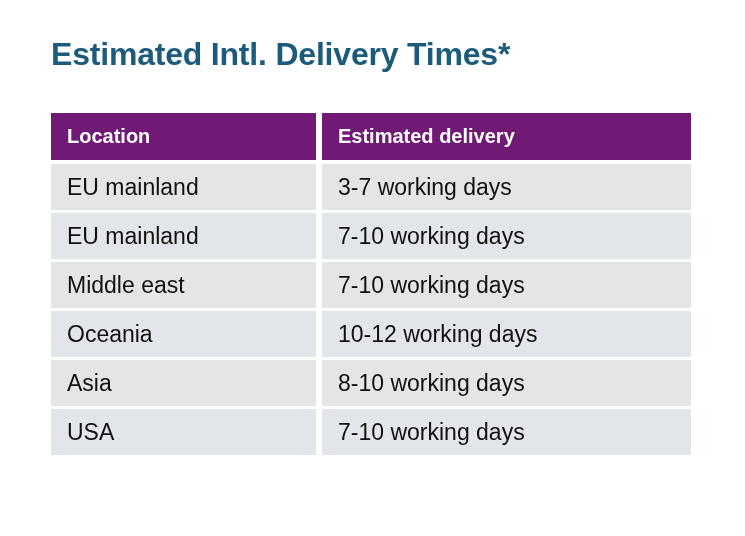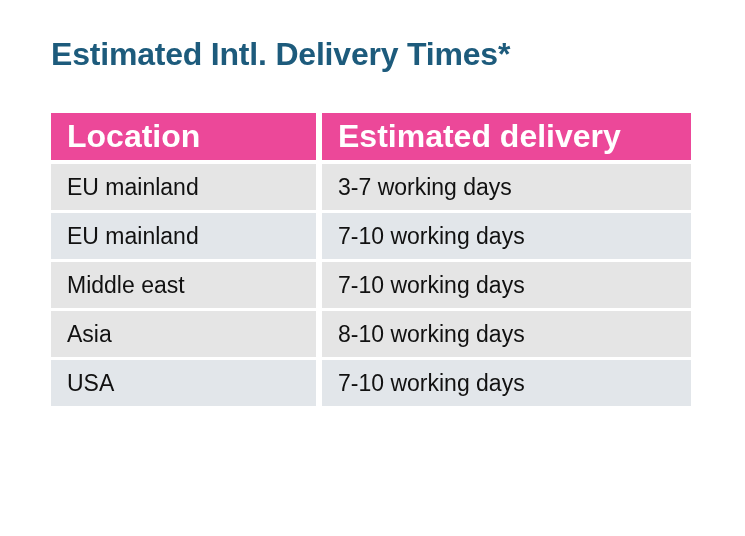--- a/index.html
+++ b/index.html
@@ -61,24 +61,24 @@
     width: 265px;
     flex: 0 0 265px;
   }
 
   .col-delivery {
     width: 369px;
     flex: 0 0 369px;
   }
 
   .header-row .cell {
-    background: #ec4899;
+    background: #701a75;
     color: #ffffff;
     font-weight: bold;
-    font-size: 32px;
+    font-size: 20px;
     height: 47px;
   }
 
   .header-row {
     margin-bottom: 4px;
   }
 
   .row-odd .cell {
     background: #e5e5e5;
   }
@@ -118,20 +118,24 @@
     <div class="table-row row-even">
       <div class="cell col-location">EU mainland</div>
       <div class="cell col-delivery">7-10 working days</div>
     </div>
 
     <div class="table-row row-odd">
       <div class="cell col-location">Middle east</div>
       <div class="cell col-delivery">7-10 working days</div>
     </div>
 
+    <div class="table-row row-even">
+      <div class="cell col-location">Oceania</div>
+      <div class="cell col-delivery">10-12 working days</div>
+    </div>
 
     <div class="table-row row-odd">
       <div class="cell col-location">Asia</div>
       <div class="cell col-delivery">8-10 working days</div>
     </div>
 
     <div class="table-row row-even">
       <div class="cell col-location">USA</div>
       <div class="cell col-delivery">7-10 working days</div>
     </div>

